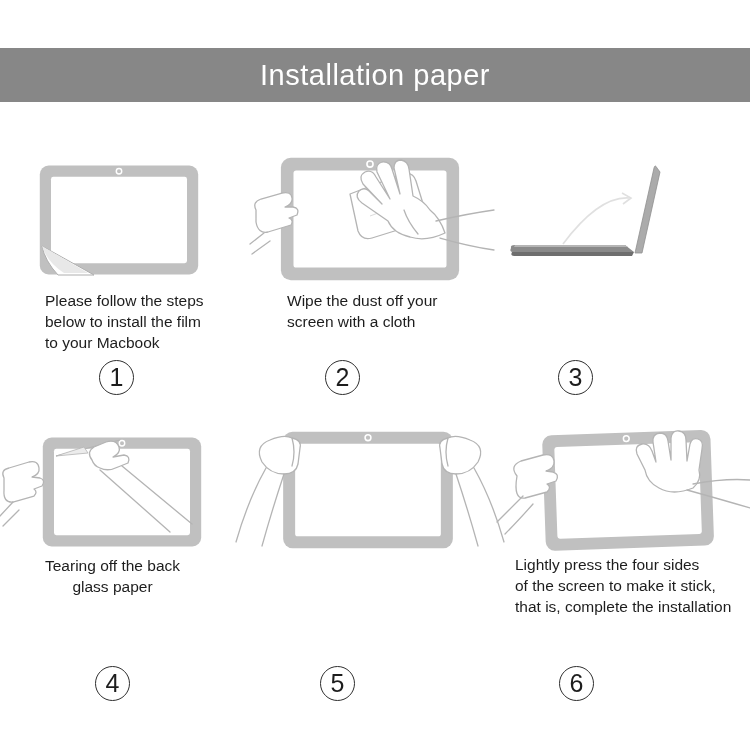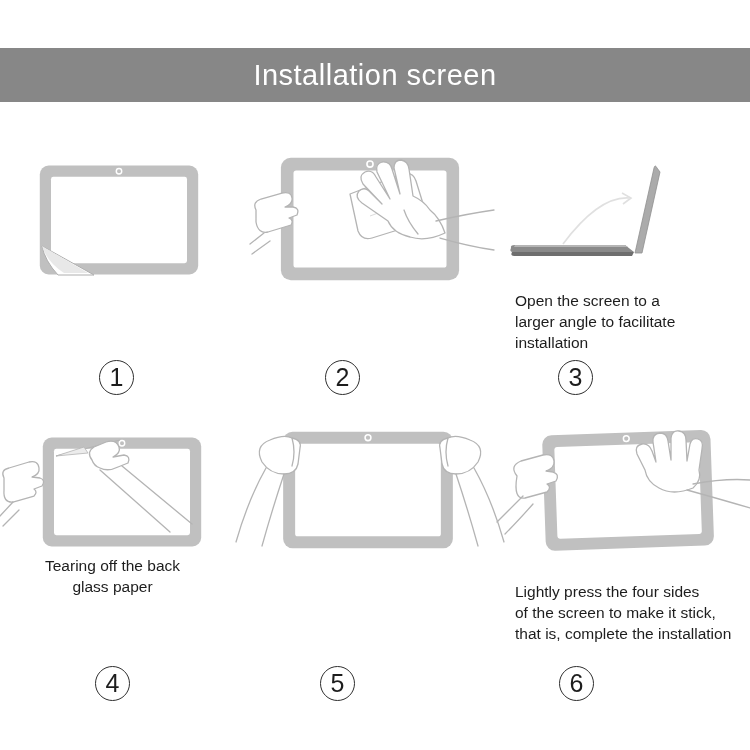--- a/index.html
+++ b/index.html
@@ -9,21 +9,21 @@
   .banner{position:absolute;left:0;top:48px;width:750px;height:54px;background:#878787;
           display:flex;align-items:center;justify-content:center;}
   .banner h1{margin:0;font-size:29px;font-weight:400;color:#ffffff;letter-spacing:.5px;}
   
   .txt{position:absolute;margin:0;font-size:15.5px;line-height:21px;color:#1d1d1d;}
   #t1{left:45px;top:290px;}
   #t2{left:287px;top:290px;}
   #t3{left:515px;top:290px;}
   #t4{left:45px;top:555px;text-align:center;}
   #t5{left:268px;top:555px;}
-  #t6{left:515px;top:581px;}
+  #t6{left:515px;top:554px;}
   
   .num{position:absolute;width:35px;height:35px;border:1.6px solid #2f2f2f;border-radius:50%;
        display:flex;align-items:center;justify-content:center;font-size:25px;color:#1d1d1d;
        box-sizing:border-box;}
   #n1{left:99px;top:360px;}
   #n2{left:325px;top:360px;}
   #n3{left:558px;top:360px;}
   #n4{left:95px;top:666px;}
   #n5{left:320px;top:666px;}
   #n6{left:559px;top:666px;}
@@ -48,30 +48,31 @@
     <defs>
       <symbol id="tab" viewBox="0 0 200 140">
         <rect x="1" y="2" width="198" height="136" rx="11" fill="#c0c0c0"></rect>
         <rect x="15" y="16" width="170" height="108" rx="3" fill="#ffffff"></rect>
         <circle cx="100" cy="9" r="3.4" fill="#c0c0c0" stroke="#ffffff" stroke-width="1.8"></circle>
       </symbol>
     </defs>
   </svg>
 
   <header class="banner">
-    <h1>Installation screen</h1>
+    <h1>Installation paper</h1>
   </header>
 
   <div class="illus" id="i1">
     <svg viewBox="0 0 162 122">
       <use href="#tab" x="1" y="6" width="160" height="112"></use>
       <path d="M4 88 L56 117 L20 117 Q7 103 4 88 Z" fill="#ffffff" stroke="#aeaeae" stroke-width="1"></path>
       <path d="M4 88 Q9 104 26 115 L50 115 Z" fill="#e8e8e8"></path>
     </svg>
   </div>
+  <p class="txt" id="t1">Please follow the steps<br>below to install the film<br>to your Macbook</p>
   <div class="num" id="n1">
     <span>1</span>
   </div>
 
   <div class="illus" id="i2">
     <svg viewBox="0 0 245 128">
       <use href="#tab" x="30" y="2" width="180" height="126"></use>
 
       <path class="hand" d="M100 40 L152 20 Q163 17 166 27 L175 56 Q177 66 167 70 L122 84 Q112 87 108 77 Z"></path>
       <path d="M112 44 L150 30 M120 62 L158 48" stroke="#dcdcdc" fill="none" stroke-width="1"></path>
@@ -79,38 +80,38 @@
       <path class="hand" d="M195 79 Q176 88 160 83 Q143 79 138 67 L112 49 Q104 43 109 37 Q115 32 121 39 L132 50 L113 30 Q108 22 115 18 Q122 15 126 23 L140 45 L127 18 Q125 10 132 8 Q140 7 142 15 L150 40 L144 14 Q144 6 151 6 Q158 7 159 15 L163 42 Q174 47 180 56 Q190 64 195 79 Z"></path>
       <path class="hline" d="M168 80 Q158 68 154 56"></path>
 
       <path class="hline" d="M244 56 Q216 60 186 67"></path>
       <path class="hline" d="M244 96 Q218 92 190 84"></path>
 
       <path class="hand" d="M6 56 Q2 48 11 45 L32 39 Q41 37 42 44 Q43 50 35 53 L43 53 Q50 54 47 61 L39 64 Q44 66 41 71 L18 78 Q8 80 6 68 Z"></path>
       <path class="hline" d="M0 90 L14 79 M2 100 L20 87"></path>
     </svg>
   </div>
+  <p class="txt" id="t2">Wipe the dust off your<br>screen with a cloth</p>
   <div class="num" id="n2">
     <span>2</span>
   </div>
 
   <div class="illus" id="i3">
     <svg viewBox="0 0 155 118">
 
       <path d="M58 92 Q94 44 124 46" fill="none" stroke="#e0e0e0" stroke-width="1.6"></path>
       <path d="M117 41 L126 46 L118 52" fill="none" stroke="#e0e0e0" stroke-width="1.6"></path>
 
       <path d="M6 96 Q5 93 10 93 L120 93 L129 100 L8 100 Q4 100 6 96 Z" fill="#8a8a8a"></path>
       <path d="M7 100 L129 100 L127 104 L9 104 Q5 104 7 100 Z" fill="#6e6e6e"></path>
       <path d="M10 93 L120 93 L123 95 L9 95 Z" fill="#b5b5b5"></path>
 
       <path d="M130 101 L149 16 Q150 12 152 16 L155 20 L137 101 Z" fill="#ababab" stroke="#8f8f8f" stroke-width="0.8"></path>
     </svg>
   </div>
-  <p class="txt" id="t3">Open the screen to a<br>larger angle to facilitate<br>installation</p>
   <div class="num" id="n3">
     <span>3</span>
   </div>
 
   <div class="illus" id="i4">
     <svg viewBox="0 0 250 122">
       <use href="#tab" x="42" y="8" width="160" height="112"></use>
 
       <line x1="56" y1="28" x2="120" y2="12" stroke="#b4b4b4" stroke-width="1.2"></line>
       <path d="M56 28 L84 19 L88 25 Z" fill="#ececec" stroke="#b4b4b4" stroke-width="0.8"></path>

